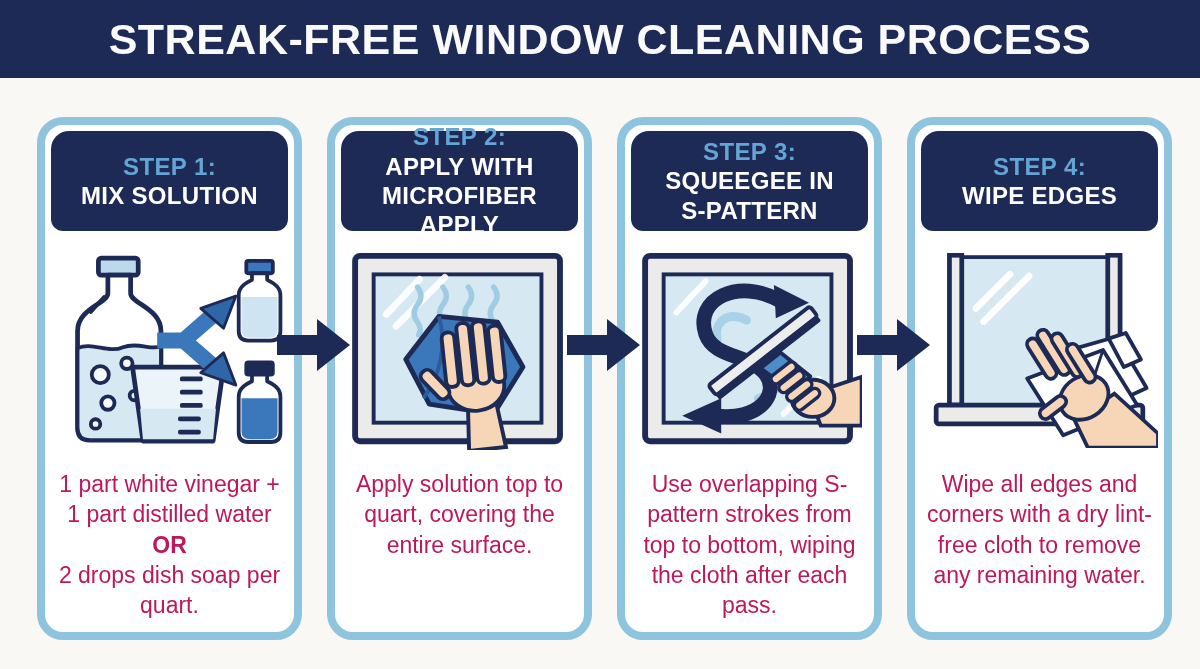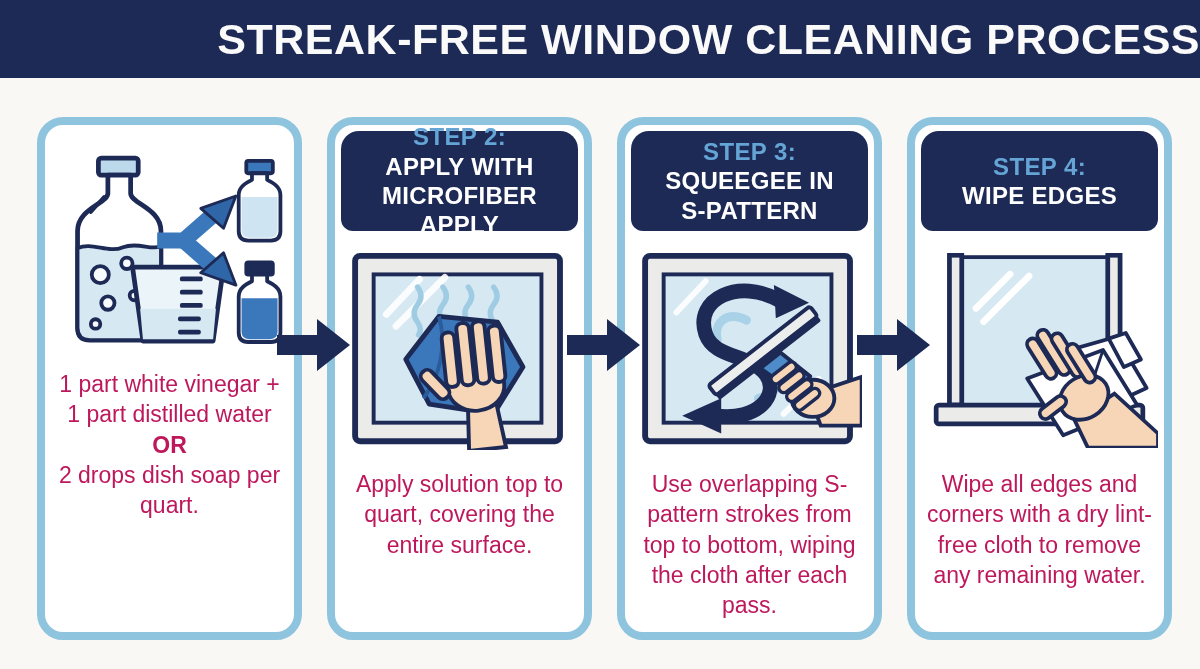--- a/index.html
+++ b/index.html
@@ -2,21 +2,21 @@
 <html><head>
 <meta charset="utf-8">
 <style>
   html,body{margin:0;padding:0;}
   body{
     width:1200px;height:669px;overflow:hidden;position:relative;
     background:#faf8f5;
     font-family:"Liberation Sans", sans-serif;
   }
   .banner{
-    height:78px;background:#1e2a56;display:flex;align-items:center;justify-content:flex-end;
+    height:78px;background:#1e2a56;display:flex;align-items:center;justify-content:center;
   }
   .banner h1{
     margin:0;color:#fafafa;font-size:43px;font-weight:700;letter-spacing:.5px;white-space:nowrap;
   }
   .cards-row{
     position:absolute;top:117px;left:37px;display:flex;
   }
   .card{
     width:265px;height:523px;box-sizing:border-box;
     background:#ffffff;border:8px solid #8fc4de;border-radius:26px;
@@ -43,20 +43,25 @@
 </head>
 <body>
 
 <header class="banner">
   <h1>STREAK-FREE WINDOW CLEANING PROCESS</h1>
 </header>
 
 <main class="cards-row">
 
   <section class="card">
+    <div class="card-head">
+      <div class="step-label">STEP 1:</div>
+      <div class="step-title">MIX SOLUTION</div>
+
+    </div>
     <div class="card-art">
       <svg width="238" height="195" viewBox="0 0 250 205">
         <g>
           <rect x="50" y="5" width="42" height="18" rx="3" fill="#bcd9ec" stroke="#1e2a56" stroke-width="5"></rect>
           <path d="M60,23 L60,42 C60,53 28,58 28,82 L28,184 Q28,197 41,197 L103,197 Q116,197 116,184 L116,82 C116,58 84,53 84,42 L84,23 Z" fill="#ffffff" stroke="#1e2a56" stroke-width="5" stroke-linejoin="round"></path>
           <path d="M28,100 C44,93 60,106 76,99 C92,93 106,103 116,98 L116,184 Q116,197 103,197 L41,197 Q28,197 28,184 Z" fill="#d6e9f3" stroke="#1e2a56" stroke-width="4"></path>
           <path d="M42,62 L56,46" stroke="#1e2a56" stroke-width="4" stroke-linecap="round"></path>
           <circle cx="52" cy="128" r="9" fill="#f7fbfd" stroke="#1e2a56" stroke-width="4"></circle>
           <circle cx="80" cy="116" r="6" fill="#f7fbfd" stroke="#1e2a56" stroke-width="4"></circle>
           <circle cx="60" cy="158" r="7" fill="#f7fbfd" stroke="#1e2a56" stroke-width="4"></circle>

